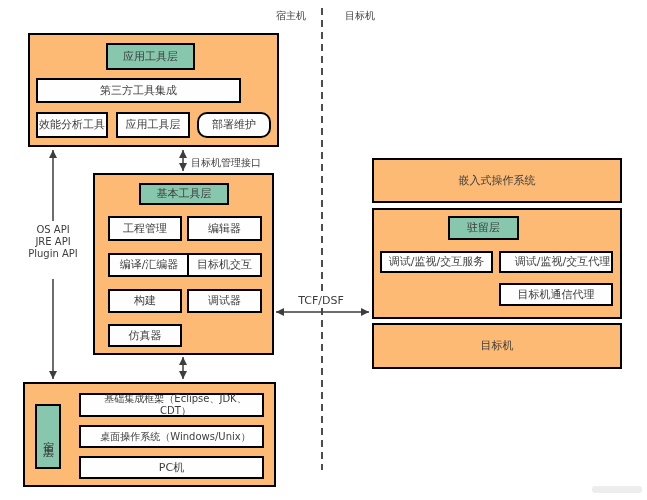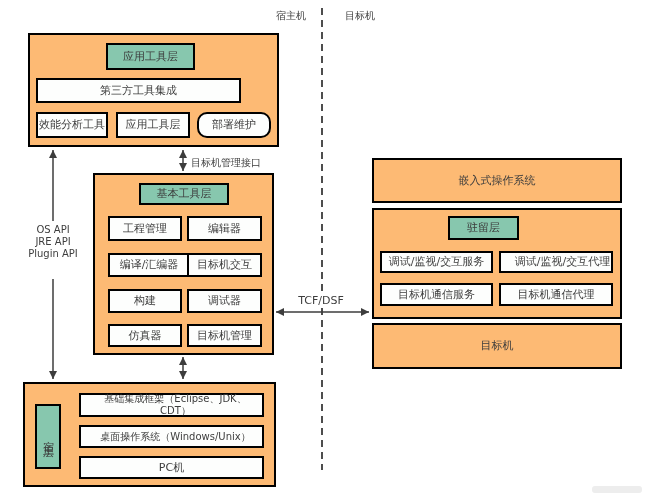--- a/index.html
+++ b/index.html
@@ -77,33 +77,31 @@
 
   <div class="box container" style="left:93px;top:173px;width:181px;height:182px;"></div>
   <div class="box headfill" style="left:139px;top:183px;width:90px;height:22px;">基本工具层</div>
   <div class="box white" style="left:108px;top:216px;width:74px;height:25px;">工程管理</div>
   <div class="box white" style="left:187px;top:216px;width:75px;height:25px;">编辑器</div>
   <div class="box white" style="left:108px;top:253px;width:82px;height:24px;">编译/汇编器</div>
   <div class="box white" style="left:187px;top:253px;width:75px;height:24px;">目标机交互</div>
   <div class="box white" style="left:108px;top:289px;width:74px;height:24px;">构建</div>
   <div class="box white" style="left:108px;top:324px;width:74px;height:23px;">仿真器</div>
   <div class="box white" style="left:187px;top:289px;width:75px;height:24px;">调试器</div>
-  <div class="box white" style="left:187px;top:324px;width:75px;height:23px;">目标机管理</div>
 
   <div class="box container" style="left:23px;top:382px;width:253px;height:105px;"></div>
   <div class="box headfill vtext" style="left:35px;top:404px;width:26px;height:65px;">宿主层</div>
   <div class="box white fs10" style="left:79px;top:393px;width:185px;height:24px;">基础集成框架（Eclipse、JDK、CDT）</div>
   <div class="box white fs10" style="left:79px;top:425px;width:185px;height:23px;">桌面操作系统（Windows/Unix）</div>
   <div class="box white" style="left:79px;top:456px;width:185px;height:23px;">PC机</div>
 
   <div class="box container" style="left:372px;top:158px;width:250px;height:45px;">嵌入式操作系统</div>
 
   <div class="box container" style="left:372px;top:208px;width:250px;height:111px;"></div>
   <div class="box headfill" style="left:448px;top:216px;width:71px;height:24px;">驻留层</div>
   <div class="box white" style="left:380px;top:251px;width:113px;height:22px;">调试/监视/交互服务</div>
   <div class="box white" style="left:499px;top:251px;width:114px;height:22px;padding-left:13px;">调试/监视/交互代理</div>
-  <div class="box white" style="left:380px;top:283px;width:113px;height:23px;">目标机通信服务</div>
   <div class="box white" style="left:499px;top:283px;width:114px;height:23px;">目标机通信代理</div>
 
   <div class="box container" style="left:372px;top:323px;width:250px;height:46px;">目标机</div>
 
   <div class="watermark"></div>
 </div>
 
 </body></html>

